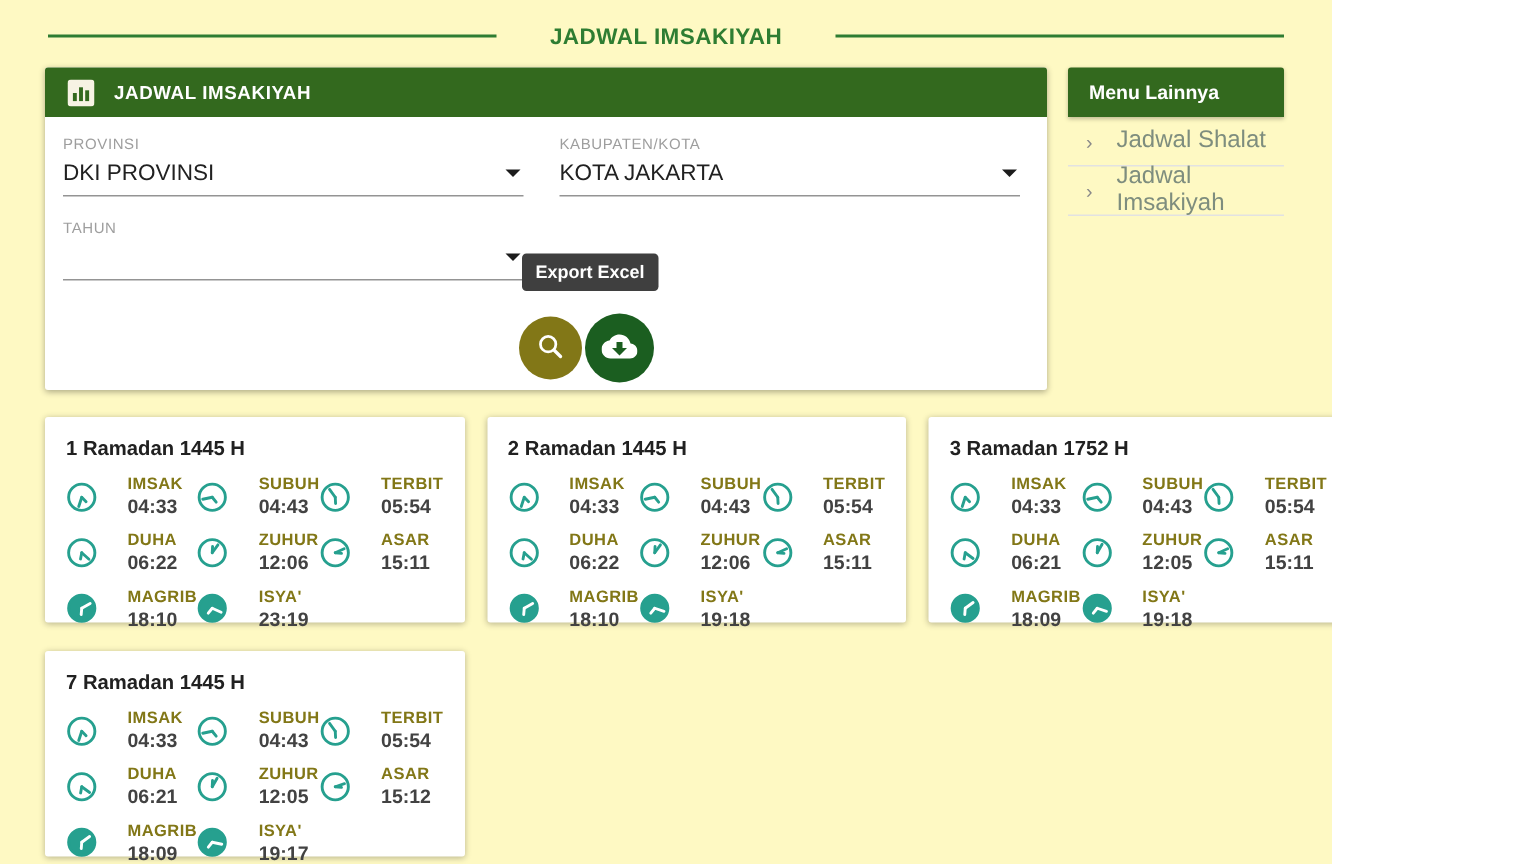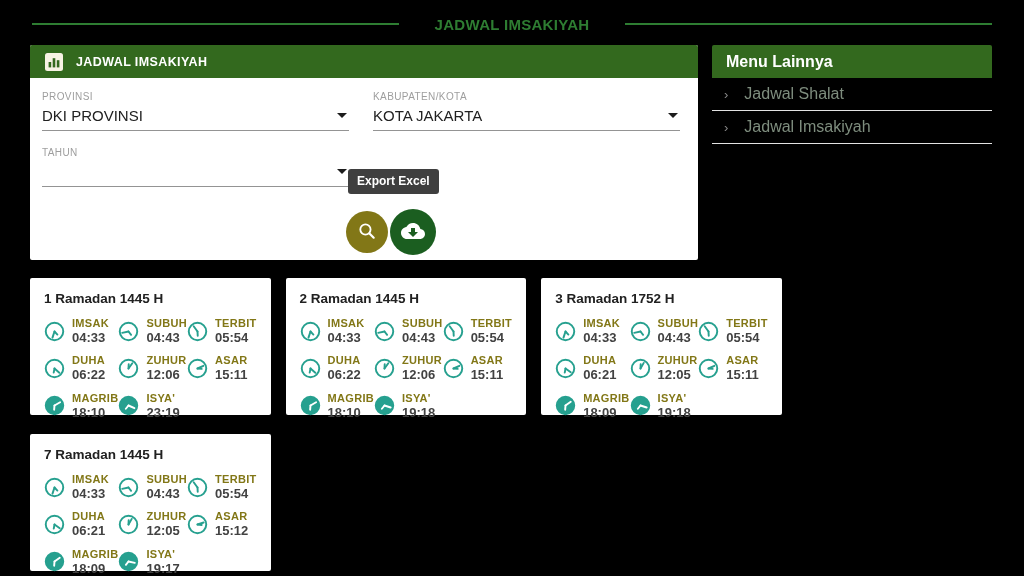--- a/index.html
+++ b/index.html
@@ -1,18 +1,18 @@
 <!DOCTYPE html>
 <html><head>
 <meta charset="utf-8">
 <style>
   * { margin:0; padding:0; box-sizing:border-box; }
   html,body { background:#fff; }
   body { font-family:"Liberation Sans","DejaVu Sans",sans-serif; }
-  .page { width:1024px; height:576px; overflow:hidden; background:#000000; position:relative; }
+  .page { width:888px; height:576px; overflow:hidden; background:#fef9c3; position:relative; }
 
   
   .top { display:flex; align-items:center; gap:36px; padding:0 32px; margin-top:13px; height:22px; }
   .rule { flex:1; height:2px; background:#2e7d32; }
   .page-title { font-size:15px; font-weight:bold; color:#2e7d32; letter-spacing:.3px; white-space:nowrap; }
 
   
   .content { display:flex; gap:14px; padding:0 32px 0 30px; margin-top:10px; }
   .left-col { width:668px; }
   .sidebar { flex:1; }
@@ -33,29 +33,29 @@
   .btn-row { display:flex; justify-content:center; align-items:center; gap:2px; margin-top:22px; transform:translateX(30px); }
   .btn { border:none; border-radius:50%; display:flex; align-items:center; justify-content:center; cursor:pointer; padding:0; }
   .btn.search { width:42px; height:42px; background:#827717; }
   .btn.download { width:46px; height:46px; background:#1b5e20; }
 
   
   .cards { display:grid; grid-template-columns:1fr 1fr 1fr; gap:19px 15px; margin-top:18px; }
   .card { background:#fff; box-shadow:0 1px 4px rgba(0,0,0,.28); border-radius:2px; height:137px; padding:13px 14px 12px; }
   .card-title { font-size:13.5px; font-weight:bold; color:#212121; }
   .prayer-grid { display:grid; grid-template-columns:1.18fr 1.02fr .92fr; margin-top:11px; row-gap:9px; }
-  .prayer { display:flex; align-items:center; gap:7px; }
+  .prayer { display:flex; align-items:center; gap:20px; }
   .clock { width:21px; height:21px; flex:0 0 21px; }
   .clock svg { display:block; }
   .pt { display:flex; flex-direction:column; line-height:1.18; }
   .p-label { font-size:11px; font-weight:bold; color:#827717; letter-spacing:.3px; }
   .p-time { font-size:13px; font-weight:bold; color:#424242; }
 
   
-  .sidebar-header { height:33px; background:#33691e; color:#fff; font-size:16px; font-weight:bold; display:flex; align-items:center; padding:0 14px; border-radius:2px 2px 0 0; box-shadow:0 1px 3px rgba(0,0,0,.25); }
+  .sidebar-header { height:33px; background:#33691e; color:#fff; font-size:13px; font-weight:bold; display:flex; align-items:center; padding:0 14px; border-radius:2px 2px 0 0; box-shadow:0 1px 3px rgba(0,0,0,.25); }
   .menu-list { list-style:none; }
   .menu-item { display:flex; align-items:center; gap:16px; height:33px; padding:0 12px; border-bottom:1px solid #e2e2e2; cursor:pointer; }
   .chev { color:#8a8a8a; font-size:13px; line-height:1; }
   .menu-label { color:#7e8d7e; font-size:16px; text-decoration:none; }
 </style>
 </head>
 <body>
 
 <div class="page">
 

